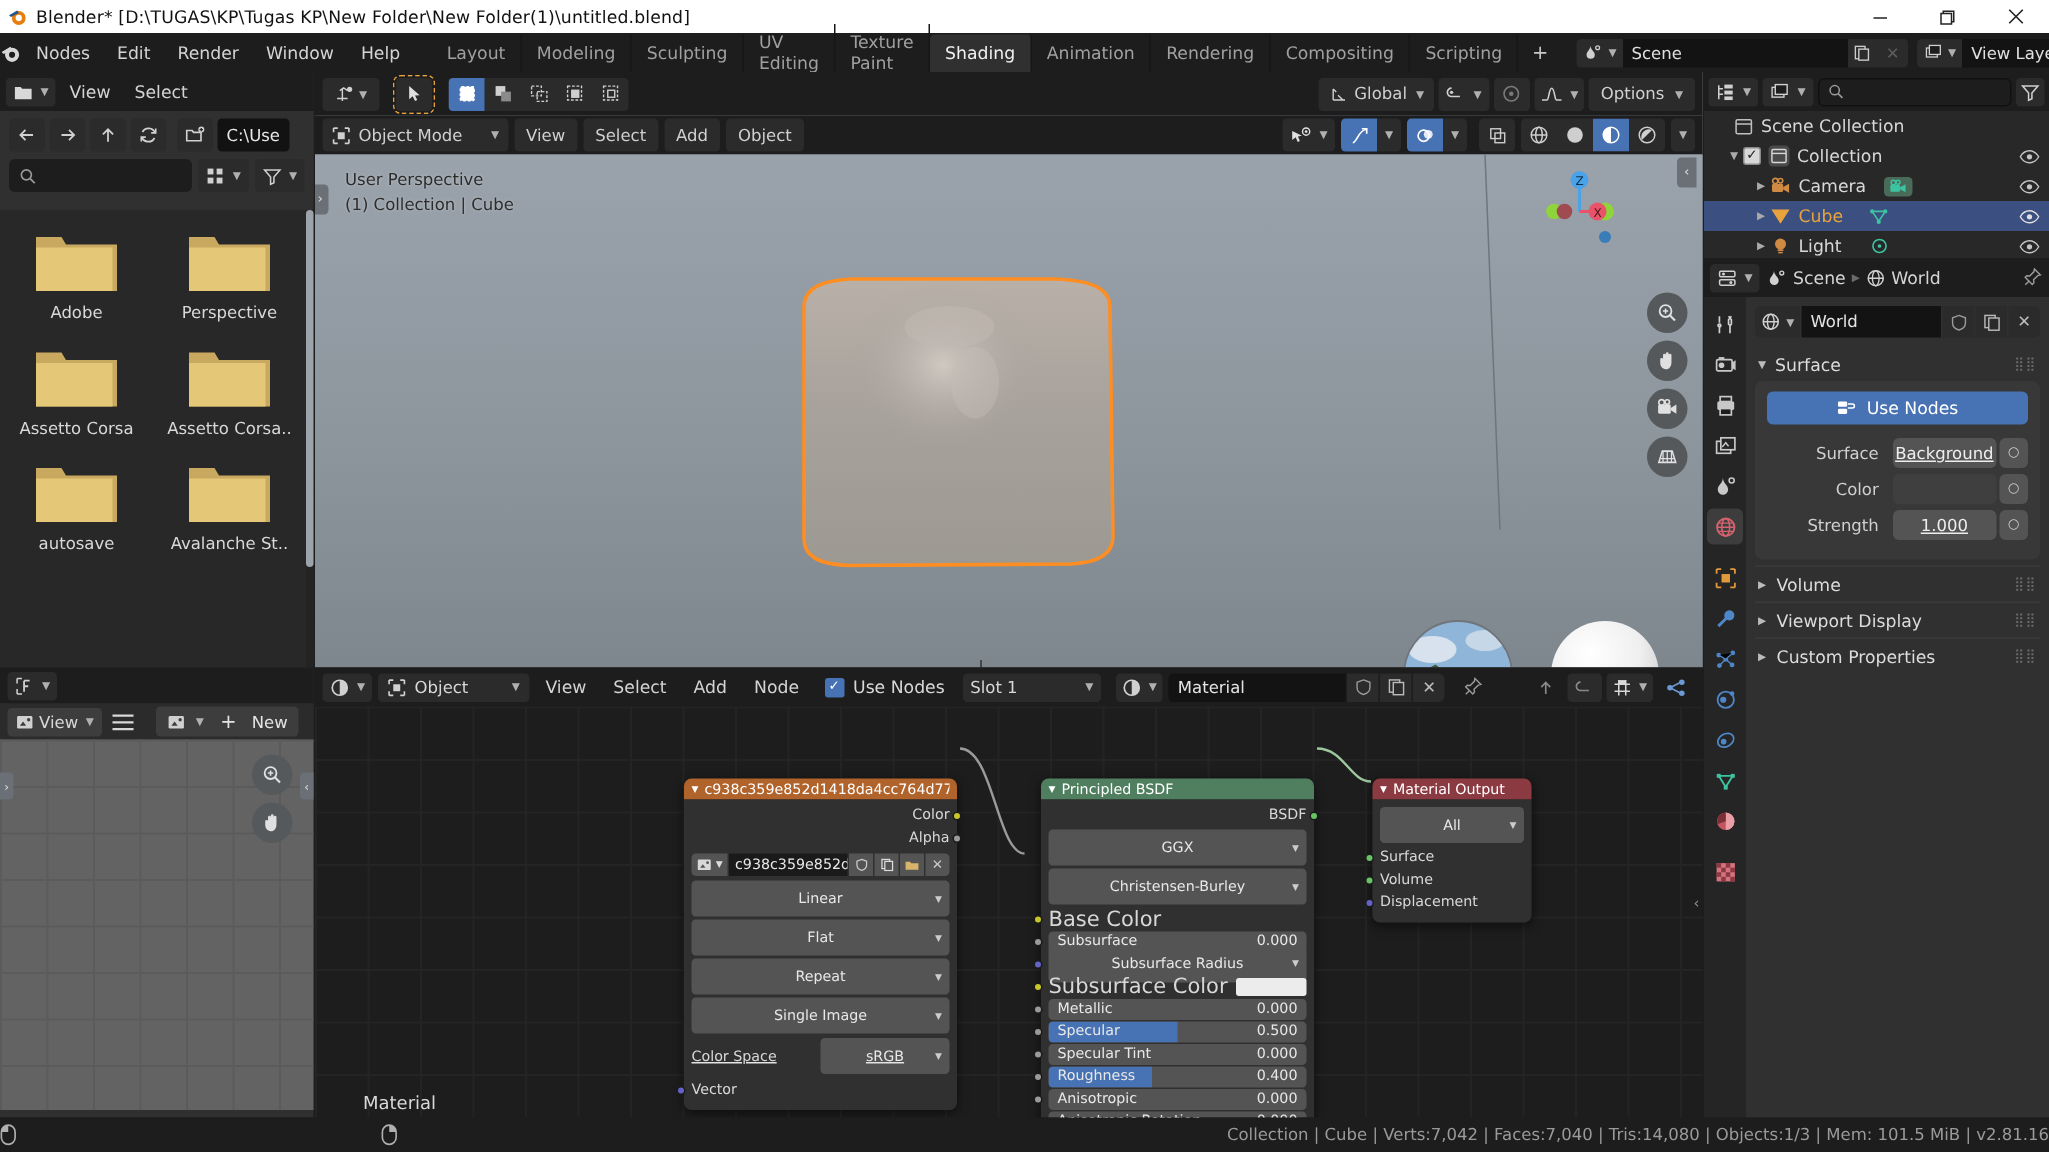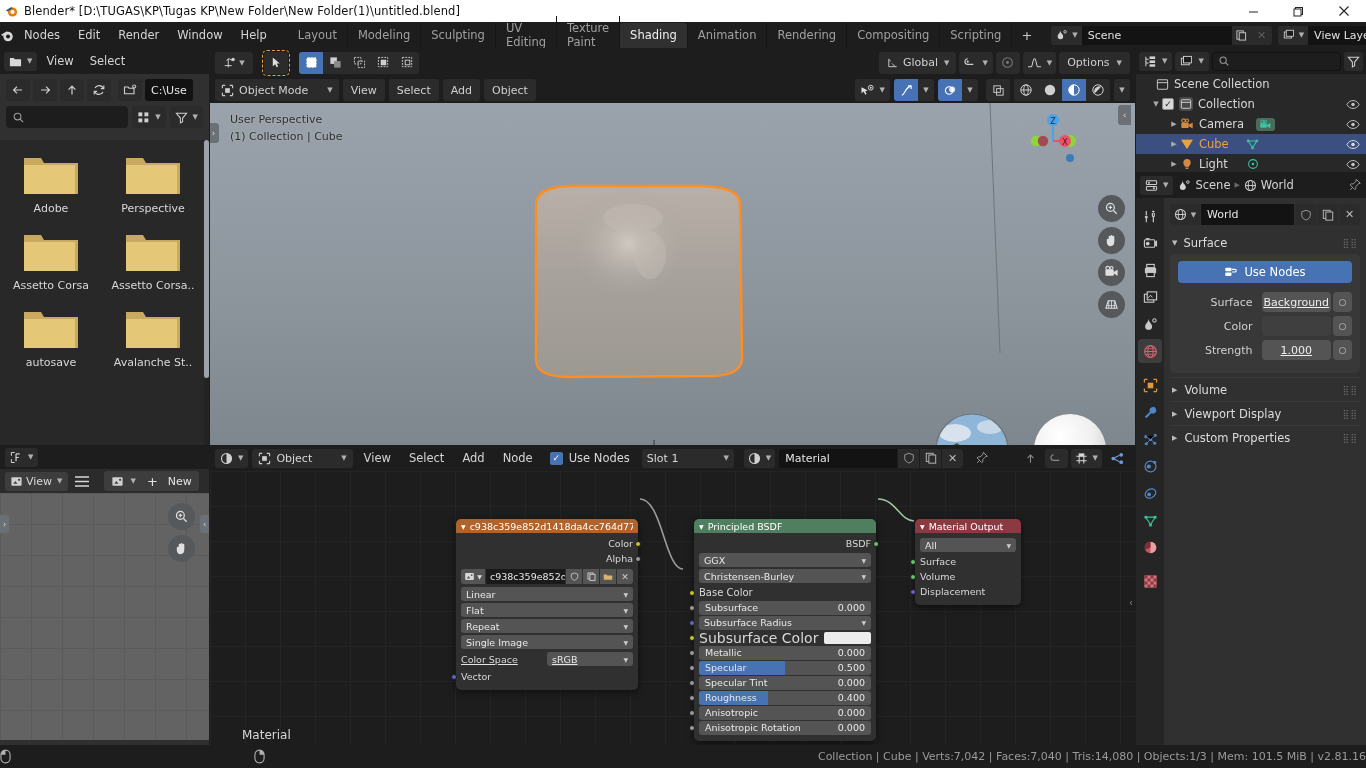--- a/index.html
+++ b/index.html
@@ -170,39 +170,39 @@
   .n-head { height:14px; display:flex; align-items:center; padding:0 5px; gap:4px;
     border-radius:5px 5px 0 0; font-size:9.5px; color:#fff; }
   .n-body { background:#303030; border-radius:0 0 5px 5px; padding:3px 5px 6px; }
   .n-out { display:flex; justify-content:flex-end; font-size:9.5px; color:#d8d8d8;
     height:15px; align-items:center; position:relative; }
   .n-in { display:flex; align-items:center; font-size:9.5px; color:#d8d8d8;
     height:15px; position:relative; }
   .sock { position:absolute; width:6px; height:6px; border-radius:50%; top:50%;
     margin-top:-3px; border:1px solid #1a1a1a; }
   .sock.r { right:-8px; } .sock.l { left:-10px; }
-  .n-drop { background:#545454; border-radius:3px; height:14px; display:flex;
+  .n-drop { background:#545454; border-radius:3px; height:24px; display:flex;
     align-items:center; padding:0 5px; font-size:9.5px; color:#e8e8e8; margin:2px 0;
-    position:relative; }
+    position:relative;justify-content:center; }
   .n-drop .cv { position:absolute; right:5px; font-size:6px; color:#ccc; }
   .n-slider { background:#545454; border-radius:3px; height:14px; display:flex;
     align-items:center; padding:0 6px; font-size:9.5px; color:#e8e8e8; margin:1.5px 0;
     justify-content:space-between; position:relative; overflow:hidden; }
   .n-slider .fill { position:absolute; left:0; top:0; bottom:0; background:#4772b3; }
   .n-slider span { position:relative; z-index:2; }
   .n-imgrow { display:flex; height:15px; gap:1px; margin:3px 0; align-items:stretch; }
   .n-imgrow .ic { width:24px; background:#545454; border-radius:3px 0 0 3px; display:flex;
     align-items:center; justify-content:center; gap:2px; }
   .n-imgrow .nm { flex:1; background:#1a1a1a; display:flex; align-items:center;
     padding:0 4px; font-size:9.5px; color:#e8e8e8; overflow:hidden; white-space:nowrap; }
   .n-imgrow .bt { width:16px; background:#545454; display:flex; align-items:center;
     justify-content:center; color:#ccc; font-size:9px; }
   .n-imgrow .bt.end { border-radius:0 3px 3px 0; }
   .n-colorswatch { height:12px; flex:1; background:#ececec; border-radius:2px; margin-left:6px; }
-  .n-label-only { font-size:10px; color:#d8d8d8; height:15px; display:flex; align-items:center; }
+  .n-label-only { font-size:14px; color:#d8d8d8; height:15px; display:flex; align-items:center; }
   .wire { position:absolute; pointer-events:none; overflow:visible; }
   .sh-sidebar-arrow { position:absolute; right:2px; top:46%; color:#888; font-size:10px; }
   .mat-watermark { position:absolute; left:32px; top:257px; font-size:12px; color:#d8d8d8; }
 
   
   .statusbar { position:absolute; left:0; bottom:0; width:1366px; height:23px;
     background:#1d1d1d; display:flex; align-items:center; padding:0 0;
     font-size:11px; color:#9a9a9a; }
   .sb-right { margin-left:auto; display:flex; gap:0; }
   .sb-mouse { margin:0 28px 0 0; }

